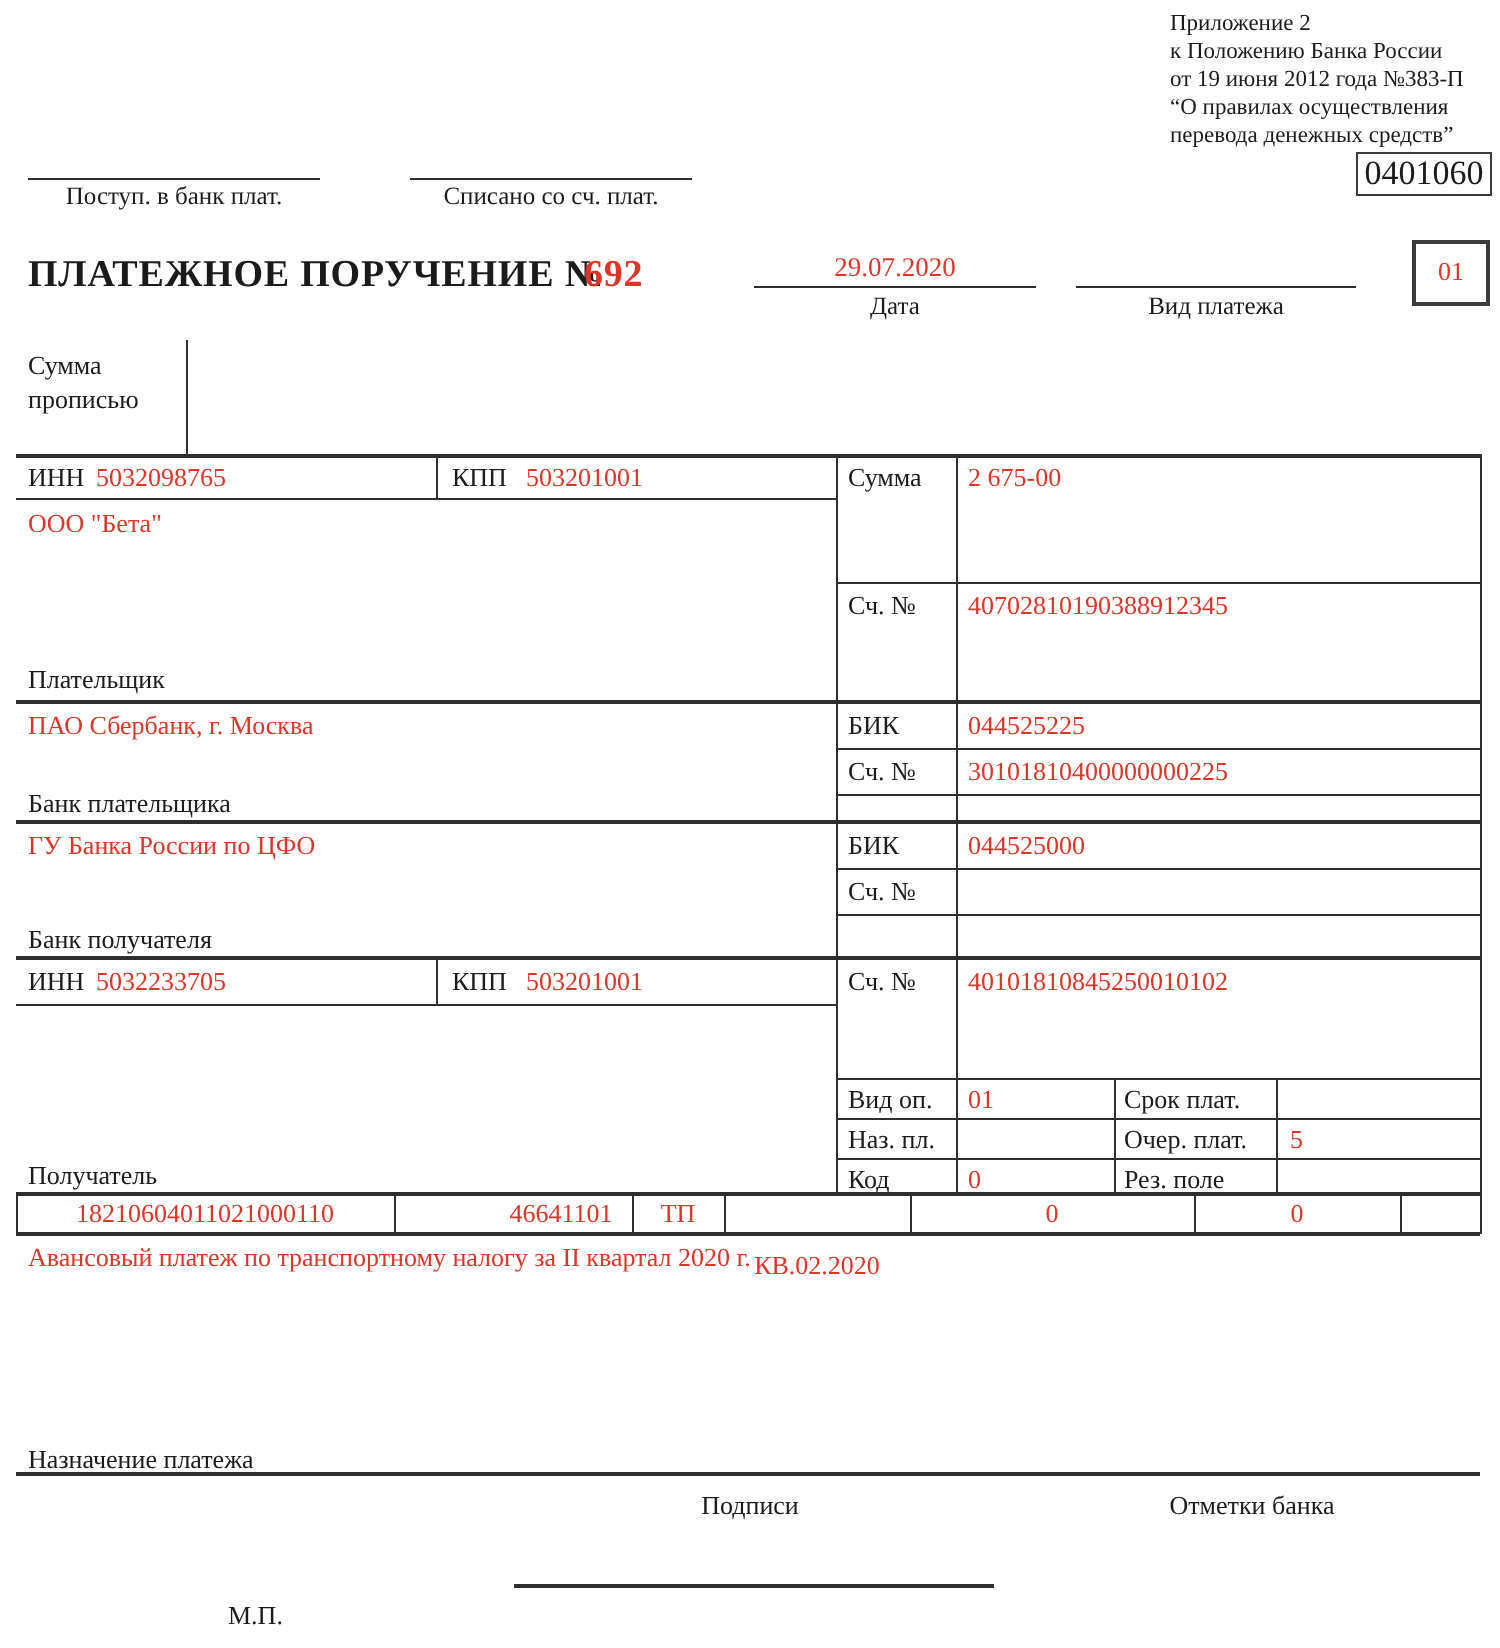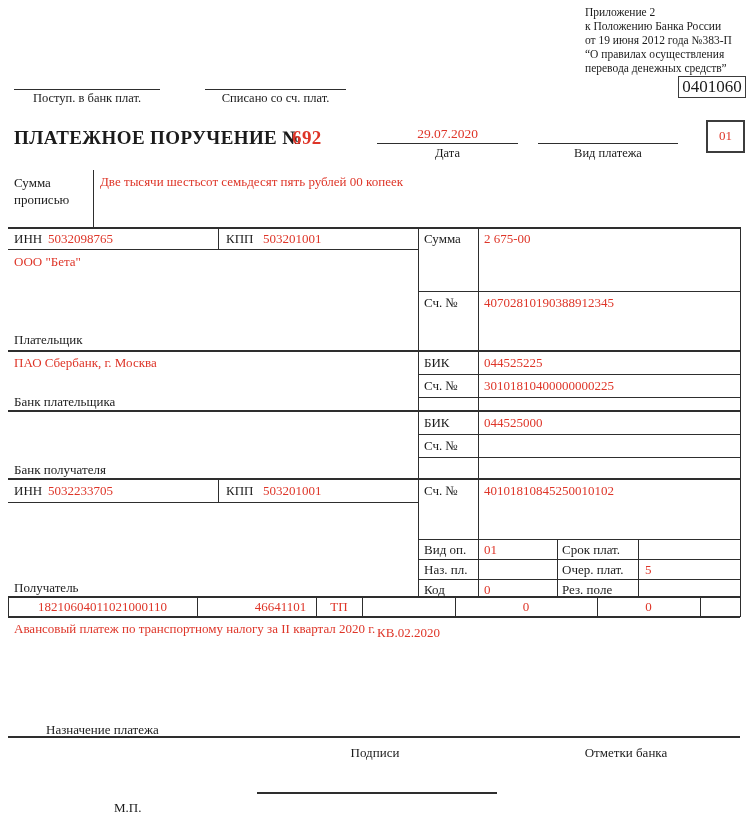--- a/index.html
+++ b/index.html
@@ -84,41 +84,41 @@
 
   <div class="vl" style="left:8px;top:598px;height:18px;"></div>
   <div class="vl" style="left:197px;top:598px;height:18px;"></div>
   <div class="vl" style="left:316px;top:598px;height:18px;"></div>
   <div class="vl" style="left:362px;top:598px;height:18px;"></div>
   <div class="vl" style="left:455px;top:598px;height:18px;"></div>
   <div class="vl" style="left:597px;top:598px;height:18px;"></div>
   <div class="vl" style="left:700px;top:598px;height:18px;"></div>
 
   <div class="abs" style="left:14px;top:174px;width:78px;line-height:17px;">Сумма прописью</div>
-  <div class="abs red" style="left:100px;top:174px;width:635px;">Две тысячи шестьсот семьдесят пять рублей 00 копеек</div>
 
   <span class="abs" style="left:14px;top:231px;">ИНН</span>
   <span class="abs red" style="left:48px;top:231px;">5032098765</span>
   <span class="abs" style="left:226px;top:231px;">КПП</span>
   <span class="abs red" style="left:263px;top:231px;">503201001</span>
   <div class="abs red" style="left:14px;top:254px;width:395px;">ООО "Бета"</div>
   <div class="abs" style="left:14px;top:332px;">Плательщик</div>
 
   <span class="abs" style="left:424px;top:231px;">Сумма</span>
   <span class="abs red" style="left:484px;top:231px;">2 675-00</span>
   <span class="abs nowrap" style="left:424px;top:295px;">Сч. №</span>
   <span class="abs red" style="left:484px;top:295px;">40702810190388912345</span>
 
   <div class="abs red" style="left:14px;top:355px;width:395px;">ПАО Сбербанк, г. Москва</div>
   <span class="abs" style="left:424px;top:355px;">БИК</span>
   <span class="abs red" style="left:484px;top:355px;">044525225</span>
   <span class="abs nowrap" style="left:424px;top:378px;">Сч. №</span>
   <span class="abs red" style="left:484px;top:378px;">30101810400000000225</span>
   <div class="abs" style="left:14px;top:394px;">Банк плательщика</div>
 
+  <div class="abs red" style="left:14px;top:415px;width:395px;">ГУ Банка России по ЦФО</div>
   <span class="abs" style="left:424px;top:415px;">БИК</span>
   <span class="abs red" style="left:484px;top:415px;">044525000</span>
   <span class="abs nowrap" style="left:424px;top:438px;">Сч. №</span>
   <span class="abs red" style="left:484px;top:438px;"></span>
   <div class="abs" style="left:14px;top:462px;">Банк получателя</div>
 
   <span class="abs" style="left:14px;top:483px;">ИНН</span>
   <span class="abs red" style="left:48px;top:483px;">5032233705</span>
   <span class="abs" style="left:226px;top:483px;">КПП</span>
   <span class="abs red" style="left:263px;top:483px;">503201001</span>
@@ -141,21 +141,21 @@
 
   <div class="abs red c" style="left:8px;top:599px;width:189px;">18210604011021000110</div>
   <div class="abs red c" style="left:197px;top:599px;width:119px;padding-left:24px;">46641101</div>
   <div class="abs red c" style="left:316px;top:599px;width:46px;">ТП</div>
   <div class="abs red c" style="left:362px;top:599px;width:93px;margin-top:26px;">КВ.02.2020</div>
   <div class="abs red c" style="left:455px;top:599px;width:142px;">0</div>
   <div class="abs red c" style="left:597px;top:599px;width:103px;">0</div>
   <div class="abs red c" style="left:700px;top:599px;width:40px;"></div>
 
   <div class="abs red" style="left:14px;top:621px;width:710px;">Авансовый платеж по транспортному налогу за II квартал 2020 г.</div>
-  <div class="abs" style="left:14px;top:722px;margin-left:32px;">Назначение платежа</div>
+  <div class="abs" style="left:14px;top:722px;">Назначение платежа</div>
 
   <div class="abs c" style="left:300px;top:745px;width:150px;">Подписи</div>
   <div class="abs c" style="left:551px;top:745px;width:150px;">Отметки банка</div>
 
   <div class="hl2" style="left:257px;top:792px;width:240px;"></div>
   <div class="abs" style="left:114px;top:800px;">М.П.</div>
 
 </div>
 
 </body></html>

